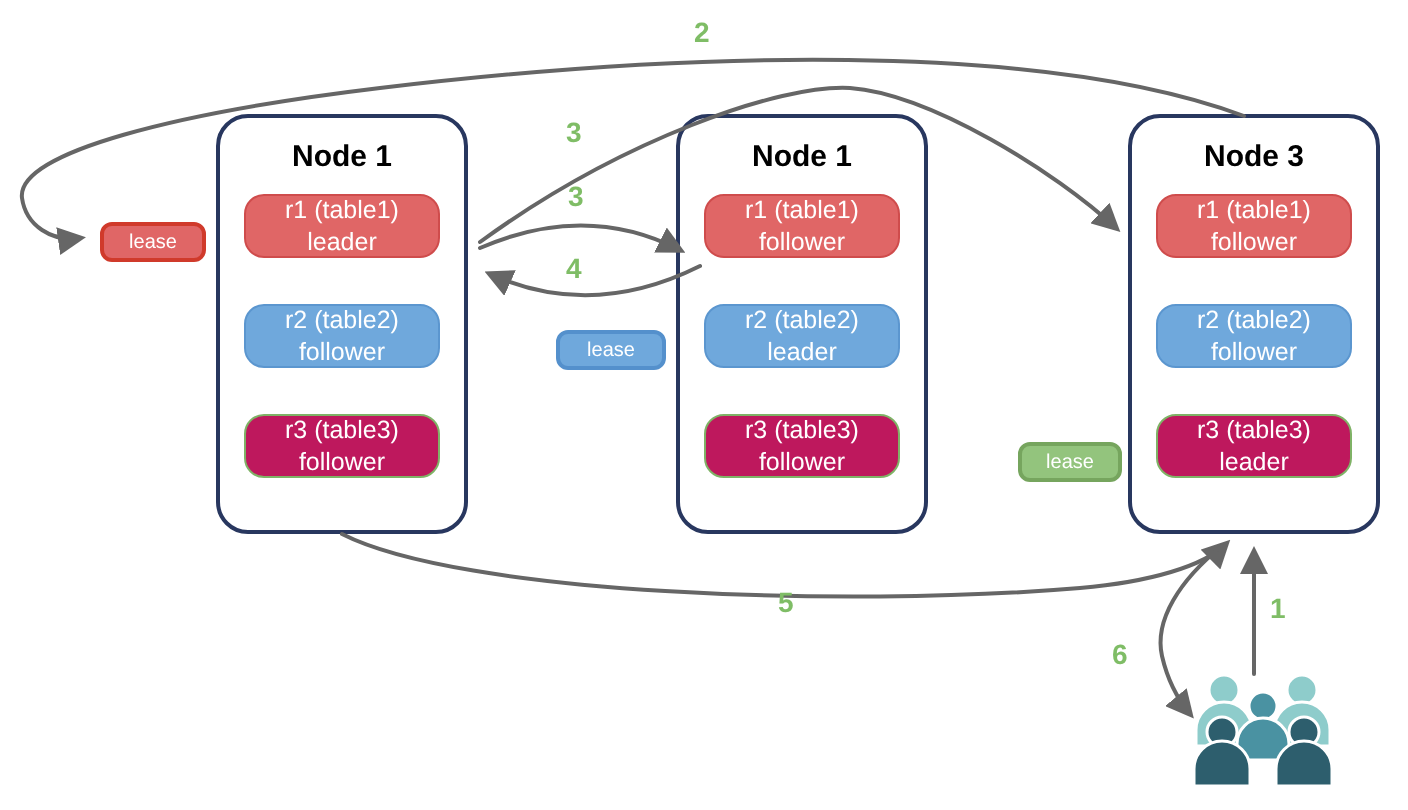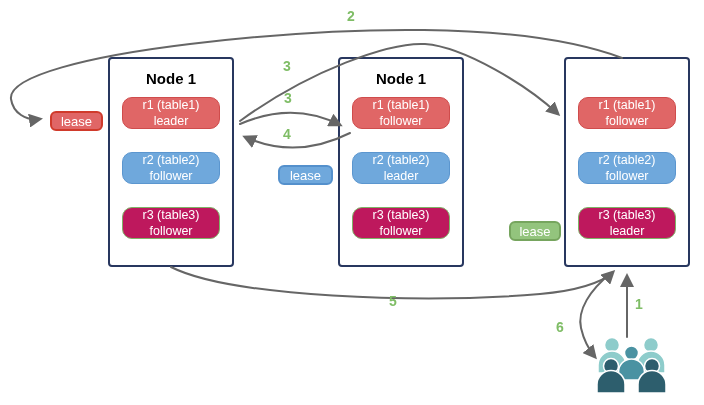--- a/index.html
+++ b/index.html
@@ -2,35 +2,35 @@
 <html><head>
 <meta charset="utf-8">
 <style>
   html,body{margin:0;padding:0;background:#ffffff;}
   .canvas{
     position:relative;width:704px;height:405px;background:#ffffff;
     font-family:"Liberation Sans","DejaVu Sans",sans-serif;overflow:hidden;
   }
   .node{
     position:absolute;top:57px;width:126px;height:210px;background:#ffffff;
-    border:2px solid #28375f;border-radius:4px;box-sizing:border-box;z-index:1;
+    border:2px solid #28375f;border-radius:16px;box-sizing:border-box;z-index:1;
   }
   .node-title{text-align:center;font-weight:bold;font-size:15px;color:#000;margin-top:11px;}
   .replica{
     position:absolute;left:12px;width:98px;height:32px;border-radius:10px;color:#fff;
     font-size:12.5px;display:flex;flex-direction:column;align-items:center;justify-content:center;
     text-align:center;line-height:1.3;box-sizing:border-box;z-index:1;
   }
   .replica.red{background:#e06666;border:1.5px solid #cf4c4c;}
   .replica.blue{background:#6fa8dc;border:1.5px solid #5b96cf;}
   .replica.green{background:#be185d;border:1.5px solid #7fb266;}
   .rep-0{top:38px}.rep-1{top:93px}.rep-2{top:148px}
   .node-1{left:108px}.node-2{left:338px}.node-3{left:564px}
   .lease{
-    position:absolute;height:20px;border-radius:6px;color:#fff;font-size:13px;
+    position:absolute;height:20px;border-radius:6px;color:#fff;font-size:10px;
     display:flex;align-items:center;justify-content:center;box-sizing:border-box;z-index:3;
   }
   .lease-red{left:50px;top:111px;width:53px;background:#e06666;border:2px solid #d03a2b;}
   .lease-blue{left:278px;top:165px;width:55px;background:#6fa8dc;border:2px solid #5490cc;}
   .lease-green{left:509px;top:221px;width:52px;background:#93c47d;border:2px solid #76a55e;}
   .step{position:absolute;font-weight:bold;font-size:14px;color:#7fbd66;z-index:3;}
   .step-2{left:347px;top:8px}
   .step-3a{left:283px;top:58px}
   .step-3b{left:284px;top:90px}
   .step-4{left:283px;top:126px}
@@ -70,20 +70,21 @@
       <span>r2 (table2)</span>
       <span>leader</span>
     </div>
     <div class="replica green rep-2">
       <span>r3 (table3)</span>
       <span>follower</span>
     </div>
   </div>
 
   <div class="node node-3">
+    <div class="node-title">Node 3</div>
     <div class="replica red rep-0">
       <span>r1 (table1)</span>
       <span>follower</span>
     </div>
     <div class="replica blue rep-1">
       <span>r2 (table2)</span>
       <span>follower</span>
     </div>
     <div class="replica green rep-2">
       <span>r3 (table3)</span>

